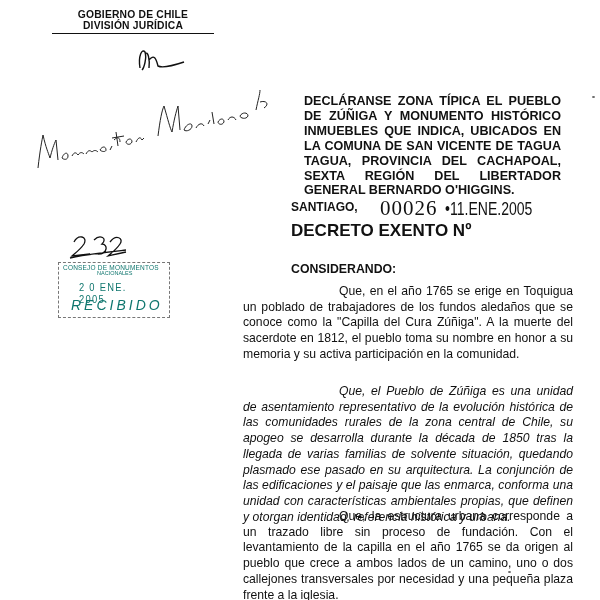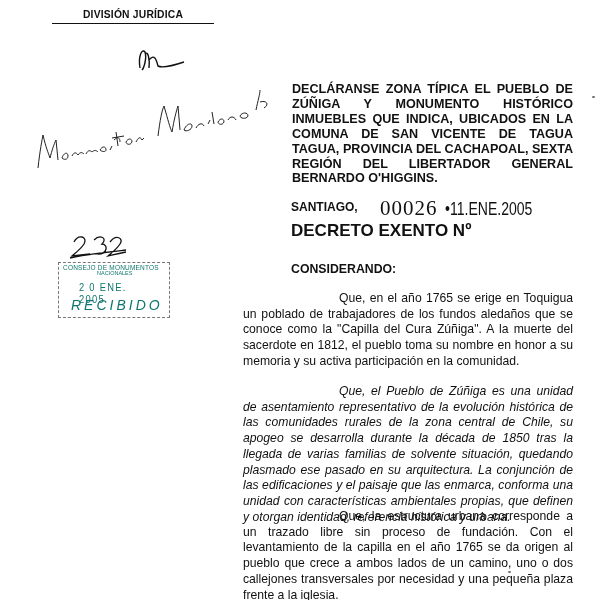--- a/index.html
+++ b/index.html
@@ -17,56 +17,57 @@
   .letterhead .ref { font-size: 9.6px; }
   .initials {
     position: absolute; left: 132px; top: 46px; width: 60px; height: 28px;
   }
   .handnote { position: absolute; left: 28px; top: 80px; width: 265px; height: 100px; }
   .title {
     position: absolute; left: 292px; top: 82px; width: 281px;
     font-weight: bold; font-size: 12.6px; line-height: 14.9px;
     text-align: justify; text-align-last: left;
   }
-  .title p { margin: 0; }
+  .title p { margin: 12px; }
   .santiago { position: absolute; left: 291px; top: 200px; font-weight: bold; font-size: 12px; }
   .decree-stamp {
     position: absolute; left: 380px; top: 196px;
     font-family: "Liberation Serif", serif; font-size: 21px; letter-spacing: 1px; color: #111; text-align: right;
   }
   .decree-date {
     position: absolute; left: 445px; top: 199px;
     font-family: "Liberation Sans Narrow", "Liberation Sans", sans-serif; font-size: 18px;
     transform: scaleX(0.78); transform-origin: left top; color: #111;
   }
   .decreto { position: absolute; left: 291px; top: 221px; font-weight: bold; font-size: 17px; }
   .considerando { position: absolute; left: 291px; top: 262px; font-weight: bold; font-size: 12.3px; }
   .body-text {
     position: absolute; left: 243px; width: 330px;
     font-size: 12.2px; line-height: 15.7px; text-align: justify; text-align-last: left;
   }
   .body-text p { margin: 0; text-indent: 96px; }
-  .p1 { top: 291px; }
+  .p1 { top: 284px; }
   .p2 { top: 384px; font-style: italic; }
   .p3 { top: 509px; }
   .stamp-number { position: absolute; left: 68px; top: 232px; width: 60px; height: 28px; }
   .stamp-box {
     position: absolute; left: 58px; top: 262px; width: 110px; height: 54px;
     border: 1px dashed #777; color: #0f766e; font-family: "Liberation Sans", sans-serif;
   }
   .stamp-box .org { position: absolute; left: 4px; top: 1px; font-size: 6.5px; letter-spacing: 0.2px; white-space: nowrap; }
   .stamp-box .org2 { position: absolute; left: 38px; top: 7px; font-size: 5.5px; }
   .stamp-box .date { position: absolute; left: 20px; top: 18px; font-size: 11px; letter-spacing: 1.5px; transform: scaleX(0.85); transform-origin: left top; }
   .stamp-box .recv { position: absolute; left: 12px; top: 34px; font-size: 14px; letter-spacing: 3px; font-style: italic; }
   .speck { position: absolute; width: 3px; height: 2px; background:#666; border-radius: 50%; }
 </style>
 </head>
 <body>
 
 <div class="letterhead">
+  <div>GOBIERNO DE CHILE</div>
   <div>DIVISIÓN JURÍDICA</div>
   <div class="rule"></div>
 </div>
 
 <svg class="initials" viewBox="0 0 60 28">
   <path d="M8 22 C6 10,10 2,13 6 C15 12,12 22,10 24 M13 8 C16 4,18 14,17 22 M17 14 C22 8,24 12,26 20 C30 22,40 20,52 16" fill="none" stroke="#111" stroke-width="1.4"></path>
 </svg>
 
 <svg class="handnote" viewBox="0 0 265 100">
   <title>Monumento Nacional</title>

